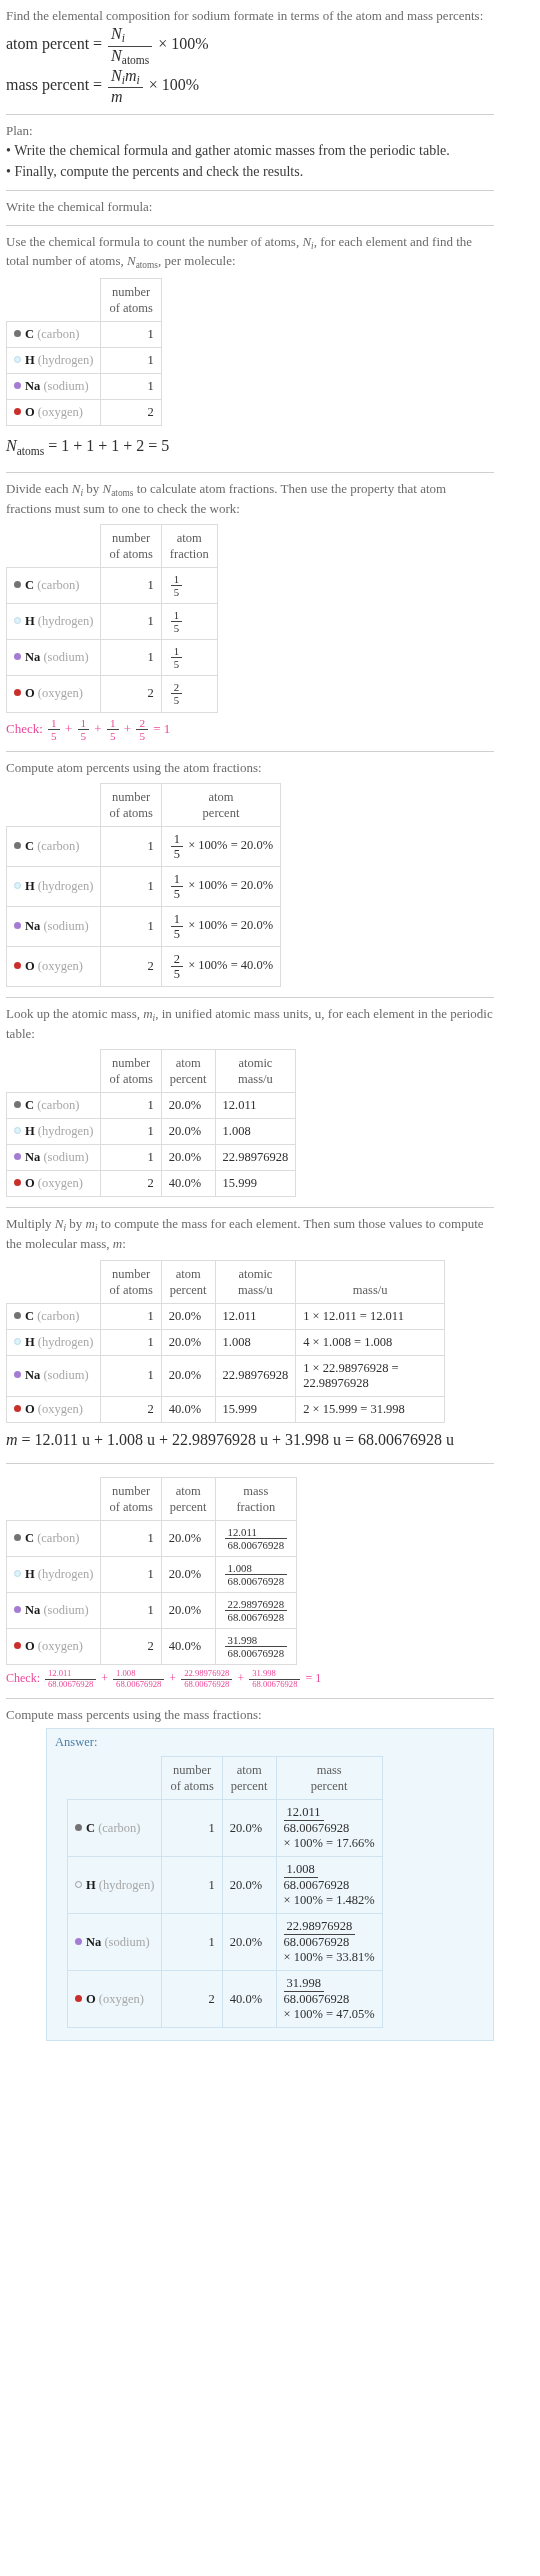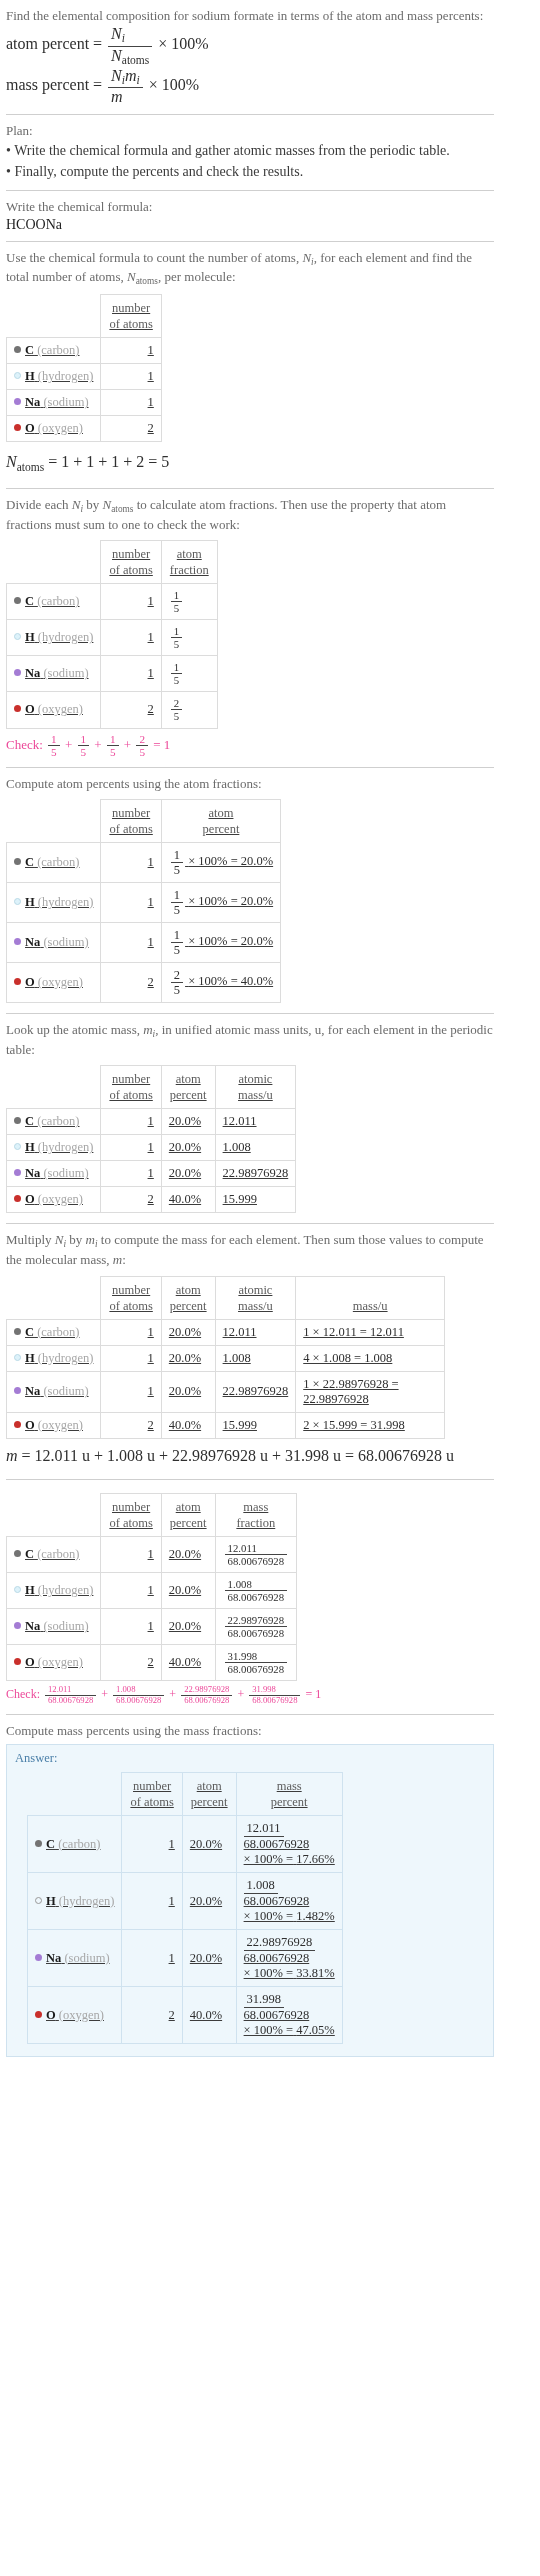--- a/index.html
+++ b/index.html
@@ -24,21 +24,21 @@
   i, .it { font-style: italic; }
   .sub { font-size: 0.72em; vertical-align: -0.28em; font-style: normal; margin-top: 16px; }
   .subi { font-size: 0.72em; vertical-align: -0.28em; font-style: italic; }
 
   
   .frac { display:inline-block; vertical-align: middle; line-height:1.12; margin:0 2px; }
   .frac .num { display:block; border-bottom:1px solid #444; padding:0 3px; }
   .frac .den { display:block; padding:0 3px; }
   .frac.small { font-size: 0.86em; }
 
-  table.t { border-collapse: collapse; margin: 6px 0 2px 0; text-decoration: underline; }
+  table.t { border-collapse: collapse; margin: 6px 0 2px 0; }
   table.t td, table.t th {
     border: 1px solid #dcdcdc;
     padding: 5px 7px;
     font-size: 12.5px;
     font-weight: normal;
     vertical-align: middle;
     color: #2f2f2f;
   }
   table.t thead td { color:#5c5c5c; text-align:center; line-height:1.28; font-size:12.5px; padding:5px 8px; }
   table.t thead td.blank { border-left:none; border-top:none; }
@@ -50,20 +50,21 @@
 
   .dot { display:inline-block; width:7px; height:7px; border-radius:50%; margin-right:4px; vertical-align: 1px; }
 
   .check { font-size: 13px; color:#ec4899; margin-top:4px; line-height:1.1; }
 
   .answer-box {
     border: 1px solid #cfe2ef;
     background: #eef7fc;
     padding: 6px 8px 10px 8px;
     margin-top: 4px;
+    margin-left: 40px;
   }
   .answer-label { color:#4a7fa8; font-size:12.5px; margin-bottom:4px; }
   .answer-box table.t td { border-color:#cfe2ef; background:#eef7fc; }
   .answer-box table.t { margin-left: 12px; }
   .pct-stack { line-height:1.2; }
 </style>
 </head>
 <body>
 
 <div class="page">
@@ -95,21 +96,20 @@
   <div class="section">
     <div class="prompt">Plan:</div>
     <div class="bullet">• <span>Write the chemical formula and gather atomic masses from the periodic table.</span></div>
     <div class="bullet">• <span>Finally, compute the percents and check the results.</span></div>
   </div>
 
   <div class="rule"></div>
 
   <div class="section">
     <div class="prompt">Write the chemical formula:</div>
-    <div class="mono-formula">HCOONa</div>
   </div>
 
   <div class="rule"></div>
 
   <div class="section">
     <div class="prompt">
       Use the chemical formula to count the number of atoms, <i>N</i><span class="subi">i</span>, for each element
       and find the total number of atoms, <i>N</i><span class="sub">atoms</span>, per molecule:
     </div>
     <table class="t">

